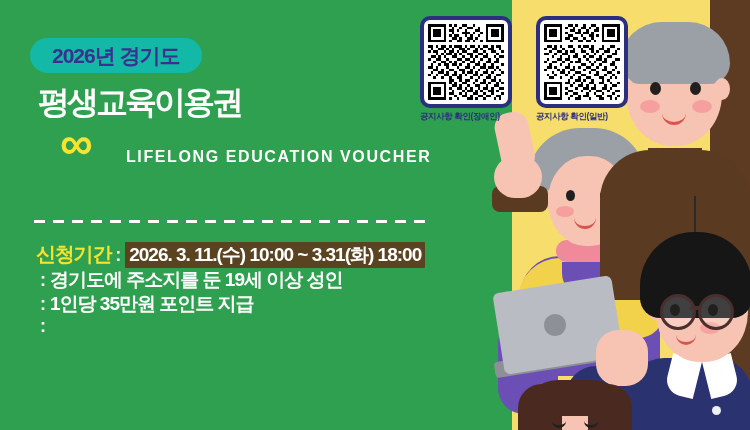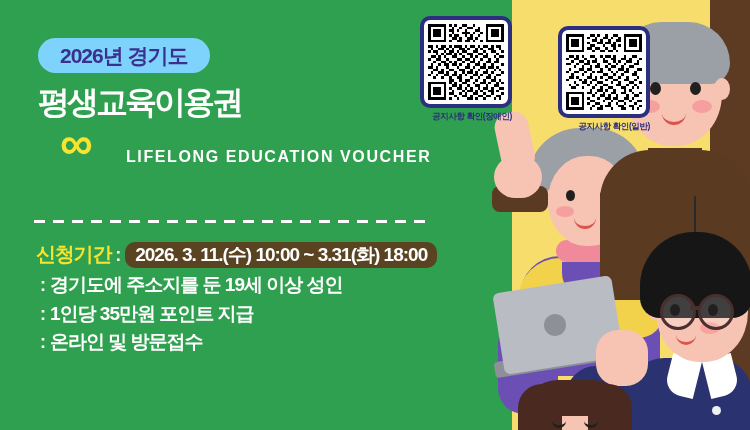--- a/index.html
+++ b/index.html
@@ -10,38 +10,38 @@
     background:#2fa04f;
   }
   .banner{position:relative;width:750px;height:430px;overflow:hidden;background:#2fa04f;}
 
   
   .panel-yellow{position:absolute;left:510px;top:0;width:200px;height:430px;background:#f7dd6b;}
   .panel-brown{position:absolute;left:710px;top:0;width:40px;height:430px;background:#5d3a22;}
   .panel-green-strip{position:absolute;left:500px;top:0;width:12px;height:430px;background:#2fa04f;}
 
   
-  .qr-block{position:absolute;text-align:right;}
+  .qr-block{position:absolute;text-align:left;}
   .qr-a{left:420px;top:16px;width:92px;}
-  .qr-b{left:558px;top:16px;width:92px;margin-top:10px;}
+  .qr-b{left:536px;top:16px;width:92px;}
   .qr-frame{
     width:76px;height:76px;margin:0 auto;
     border:4px solid #2b2f7e;border-radius:10px;background:#ffffff;
     padding:4px;box-sizing:content-box;
   }
   .qr-grid{width:76px;height:76px;display:block;}
   .qr-cap{
     margin-top:3px;font-size:8.5px;font-weight:bold;color:#2b2f7e;
     letter-spacing:-.4px;white-space:nowrap;
   }
 
   
   .badge{
-    position:absolute;left:38px;top:38px;
-    background:#7dd3fc;color:#3b2f8f;
+    position:absolute;left:30px;top:38px;
+    background:#14b8a6;color:#3b2f8f;
     font-size:21px;font-weight:bold;letter-spacing:-1px;
     padding:6px 22px;border-radius:22px;line-height:1.1;
   }
   .title-wrap{position:absolute;left:38px;top:86px;width:400px;}
   .title-main{
     font-size:32px;font-weight:bold;color:#ffffff;
     letter-spacing:-3px;line-height:1;white-space:nowrap;
     position:relative;z-index:2;
   }
   .infinity{
@@ -59,33 +59,33 @@
   }
   .divider{
     position:absolute;left:34px;top:220px;width:394px;height:3px;
     background-image:repeating-linear-gradient(to right,#ffffff 0,#ffffff 11px,transparent 11px,transparent 19px);
   }
 
   
   .info{position:absolute;left:36px;top:242px;width:460px;}
   .info-row{
     display:flex;align-items:baseline;
-    margin-bottom:5px;white-space:nowrap;line-height:1.25;
+    white-space:nowrap;line-height:1.25;
   }
   .info-label{
     font-size:20px;font-weight:bold;color:#f5e431;letter-spacing:-1.2px;
   }
   .info-colon{
     font-size:18px;color:#ffffff;padding:0 4px;font-weight:bold;
   }
   .info-value{
     font-size:19px;color:#ffffff;letter-spacing:-1px;font-weight:bold;
   }
   .info-row.hl .info-value{
-    background:#5a4321;padding:1px 10px;border-radius:10px;
+    background:#5a4321;padding:1px 4px;border-radius:1px;
   }
 
   
   .fig{position:absolute;}
   
   .gp-body{left:600px;top:150px;width:150px;height:150px;background:#5a3a20;border-radius:50px 50px 0 0;}
   .gp-head{left:626px;top:36px;width:96px;height:110px;background:#f7c4b4;border-radius:46px/52px;}
   .gp-hair{left:620px;top:22px;width:110px;height:62px;background:#9aa0a6;border-radius:56px 56px 28px 28px;}
   .gp-ear-l{left:618px;top:78px;width:16px;height:22px;background:#f7c4b4;border-radius:50%;}
   .gp-ear-r{left:714px;top:78px;width:16px;height:22px;background:#f7c4b4;border-radius:50%;}
@@ -199,21 +199,20 @@
     <div class="info-row">
       <span class="info-colon">:</span>
       <span class="info-value">경기도에 주소지를 둔 19세 이상 성인</span>
     </div>
     <div class="info-row">
       <span class="info-colon">:</span>
       <span class="info-value">1인당 35만원 포인트 지급</span>
     </div>
     <div class="info-row">
       <span class="info-colon">:</span>
-      <span class="info-value">온라인 및 방문접수</span>
     </div>
   </div>
 
   <div class="fig gm-arm"></div>
   <div class="fig gm-body"></div>
   <div class="fig gm-cape"></div>
   <div class="fig gm-collar"></div>
   <div class="fig gm-btn"></div>
   <div class="fig gm-scarf"></div>
   <div class="fig gm-hair"></div>

